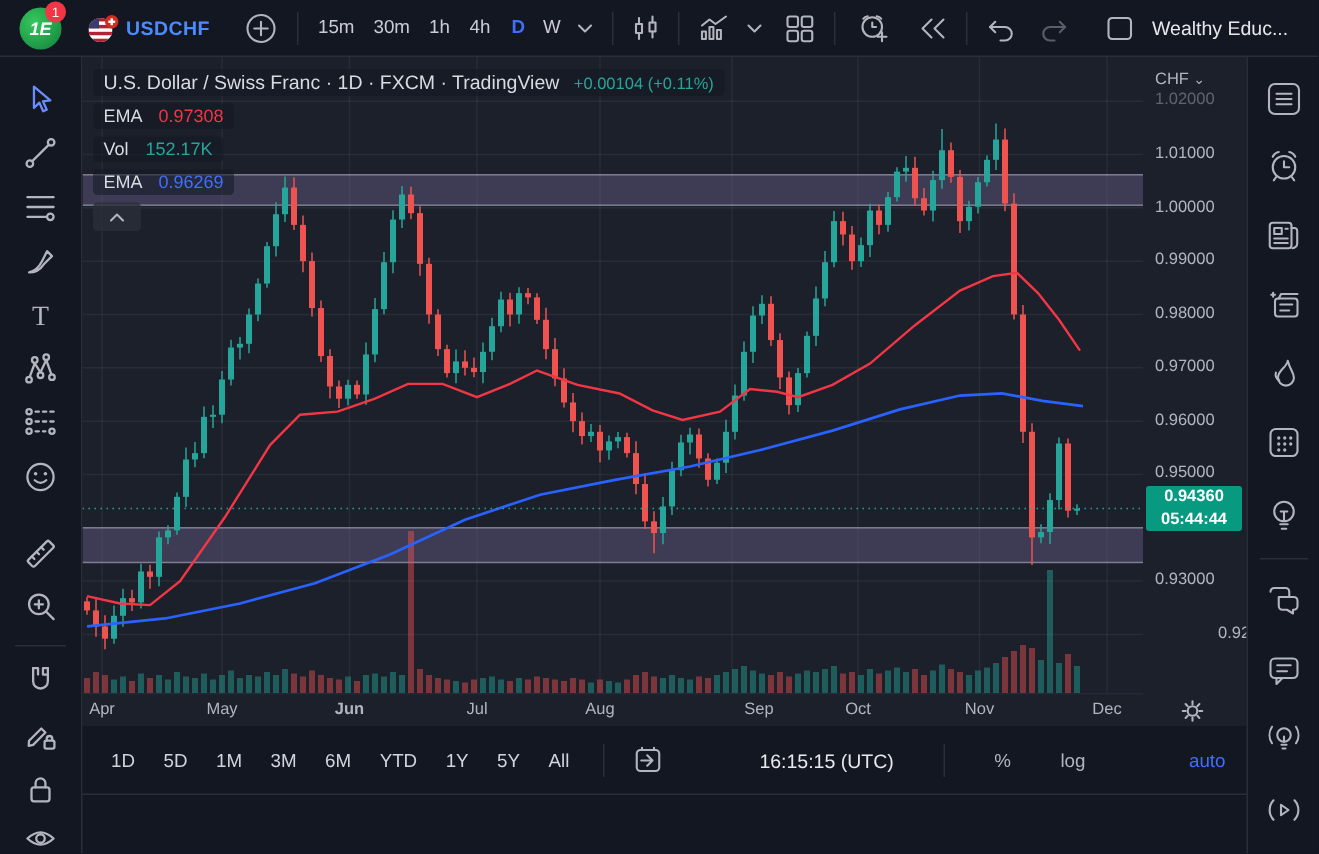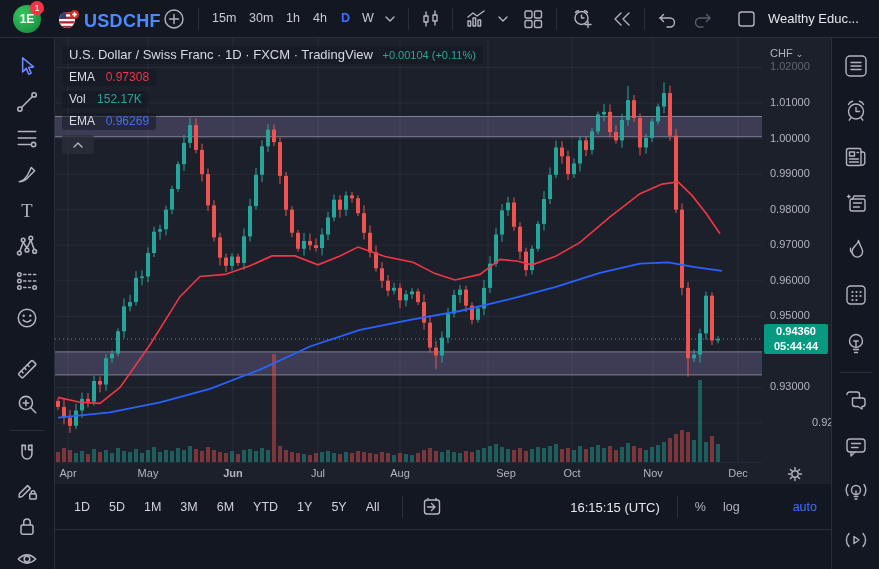--- a/index.html
+++ b/index.html
@@ -7,25 +7,25 @@
     font-family:"Liberation Sans", sans-serif; -webkit-font-smoothing:antialiased; }
   #app { position:relative; width:879px; height:569px; background:#131722; color:#d1d4dc; }
 
   
   #topbar { position:absolute; left:0; top:0; width:879px; height:38px; background:#131722;
     border-bottom:1px solid #2a2e39; }
   .abs { position:absolute; }
   .hsep { position:absolute; top:8px; width:1px; height:22px; background:#2a2e39; }
   #logo { left:13px; top:5px; width:28px; height:28px; border-radius:50%;
     background:radial-gradient(circle at 35% 35%, #35c75e, #13813a); display:flex; align-items:center; justify-content:center;
-    color:#fff; font-weight:bold; font-size:12px; }
+    color:#fff; font-weight:bold; font-style:italic; font-size:12px; }
   #logo-badge { left:30px; top:1px; width:14px; height:14px; border-radius:50%; background:#f23645;
     color:#fff; font-size:9px; display:flex; align-items:center; justify-content:center; }
   #flagwrap { left:58px; top:9px; width:22px; height:20px; }
-  .symbol-text { left:84px; top:11px; font-size:18px; font-weight:bold; color:#4c8bff; letter-spacing:.3px; }
+  .symbol-text { left:84px; top:11px; font-size:13px; font-weight:bold; color:#4c8bff; letter-spacing:.3px; }
   .tf { position:absolute; top:11px; font-size:12.5px; color:#c9ccd6; cursor:pointer; }
   .tf.active { color:#3f6fff; font-weight:bold; }
   .acct { left:768px; top:11px; font-size:13px; color:#e6e8ec; white-space:nowrap; }
   .ticon { position:absolute; }
   .icon { stroke:#b2b5be; fill:none; stroke-width:1.4; stroke-linecap:round; stroke-linejoin:round; }
   .icon.dim { stroke:#5a5e6b; }
   .icon.blue { stroke:#6b8cff; }
 
   
   #lefttb { position:absolute; left:0; top:38px; width:55px; height:531px; background:#131722;
@@ -55,21 +55,21 @@
   #legend-collapse { display:block; clear:both; float:left; width:32px; height:19px; background:rgba(42,46,57,.8);
     border-radius:3px; text-align:center; cursor:pointer; }
   #chart-svg { position:absolute; left:55px; top:38px; }
   .grid { stroke:rgba(255,255,255,.055); stroke-width:1; }
 
   
   #rangebar { position:absolute; left:55px; top:484px; width:776px; height:46px; background:#131722;
     border-bottom:1px solid #2a2e39; display:flex; align-items:center; }
   .rbtn { font-size:12.5px; color:#d1d4dc; margin-left:19px; cursor:pointer; }
   #goto-date { margin-left:22px; border-left:1px solid #2a2e39; padding-left:18px; height:22px; display:flex; align-items:center; cursor:pointer; }
-  #range-right { position:absolute; right:14px; top:0; height:46px; display:flex; align-items:center; gap:17px; }
+  #range-right { position:absolute; right:14px; top:0; height:46px; display:flex; align-items:center; gap:33px; }
   #clock { font-size:13px; color:#e6e8ec; }
   .rsep { width:1px; height:22px; background:#2a2e39; }
   .scale-btn { font-size:12.5px; color:#b2b5be; cursor:pointer; }
   .scale-btn.blue { color:#3f6fff;margin-left:36px; }
 
   
   #bottompanel { position:absolute; left:55px; top:530px; width:776px; height:39px; background:#131722;
     display:flex; align-items:center; }
   .btab { font-size:13px; color:#d1d4dc; margin-left:15px; cursor:pointer; display:flex; align-items:center; }
   .btab:first-child { margin-left:15px; }

